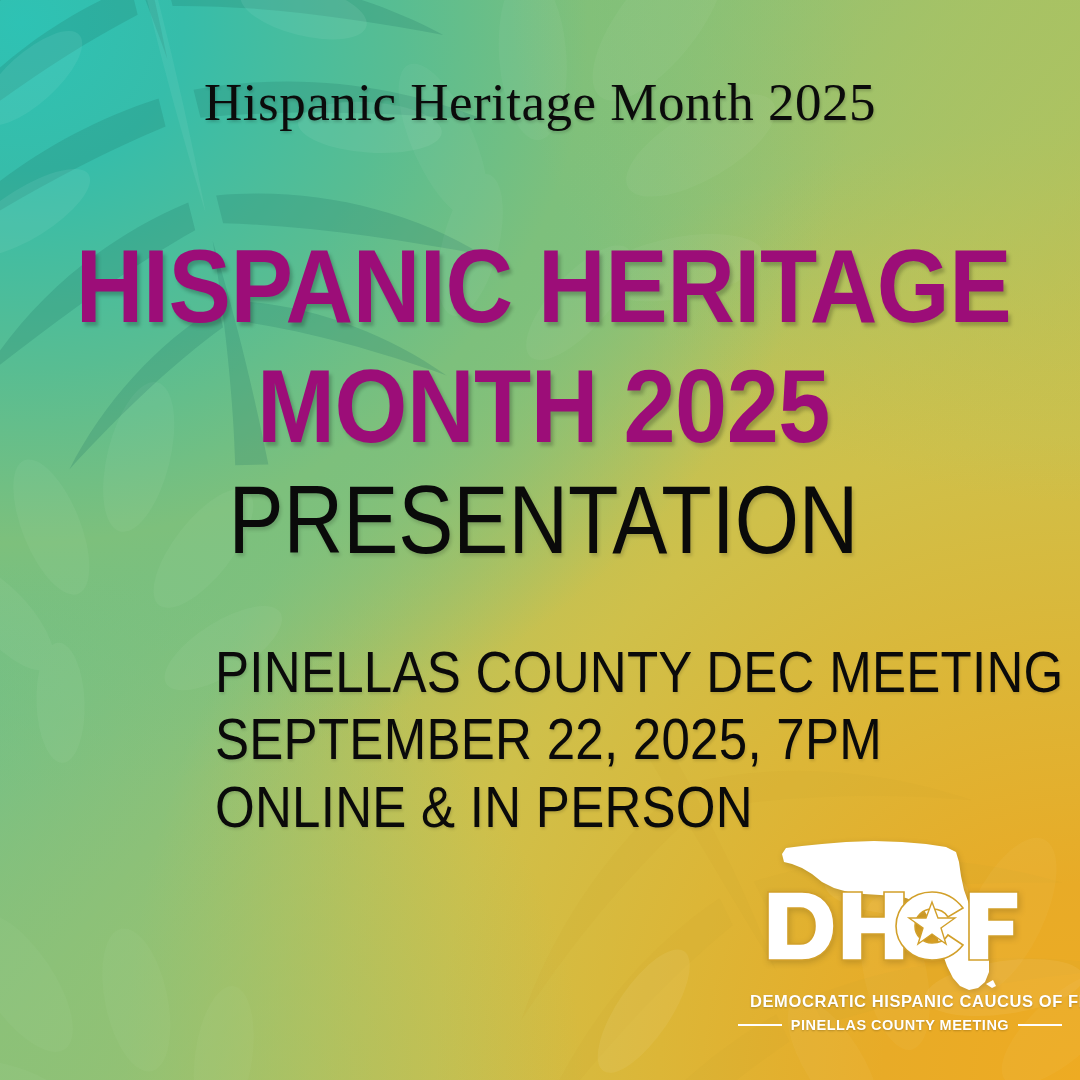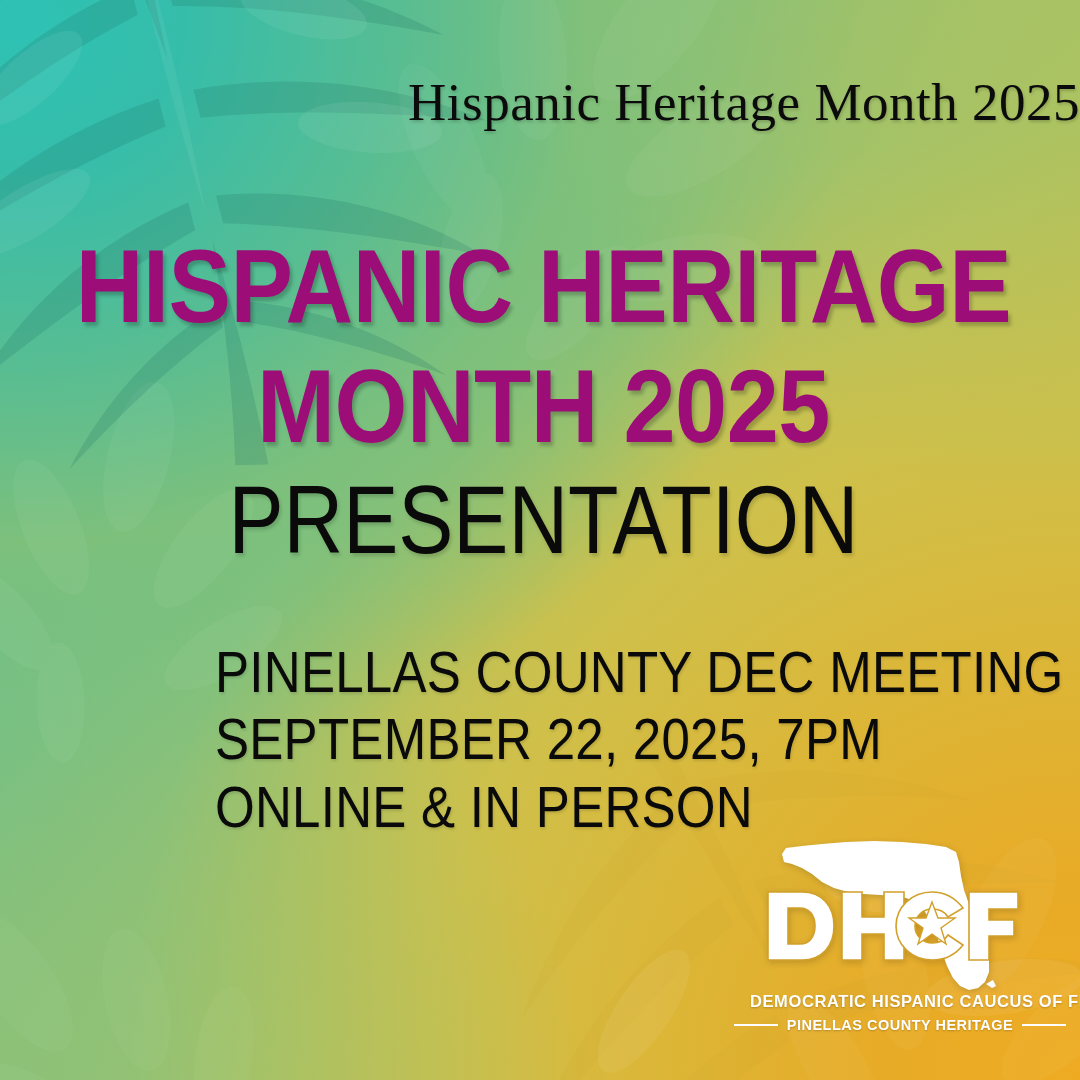--- a/index.html
+++ b/index.html
@@ -85,21 +85,21 @@
   
   .content {
     position: absolute;
     inset: 0;
   }
 
   .eyebrow {
     position: absolute;
     top: 76px;
     left: 0; right: 0;
-    text-align: right;
+    text-align: center;
     font-family: "Liberation Serif", "DejaVu Serif", serif;
     font-size: 53px;
     line-height: 1;
     letter-spacing: 0.5px;
     color: #0b0b0b;
     text-shadow: 1px 2px 3px rgba(0,0,0,0.18);
     white-space: nowrap;
   }
 
   .title-block {
@@ -384,20 +384,20 @@
 
           <path d="M182 66 L188 82 L205 82 L191 92 L196 108 L182 98 L168 108
                    L173 92 L159 82 L176 82 Z" fill="#ffffff" stroke="#d2a02a" stroke-width="1.4"></path>
         </svg>
       </div>
 
       <div class="logo-tagline">
         <span class="tag-main">DEMOCRATIC HISPANIC CAUCUS OF FLORIDA</span>
         <span class="tag-sub-row">
           <span class="tag-rule"></span>
-          <span class="tag-sub">PINELLAS COUNTY HERITAGE</span>
+          <span class="tag-sub">PINELLAS COUNTY MEETING</span>
           <span class="tag-rule"></span>
         </span>
       </div>
     </div>
 
   </div>
 </div>
 
 </body></html>

